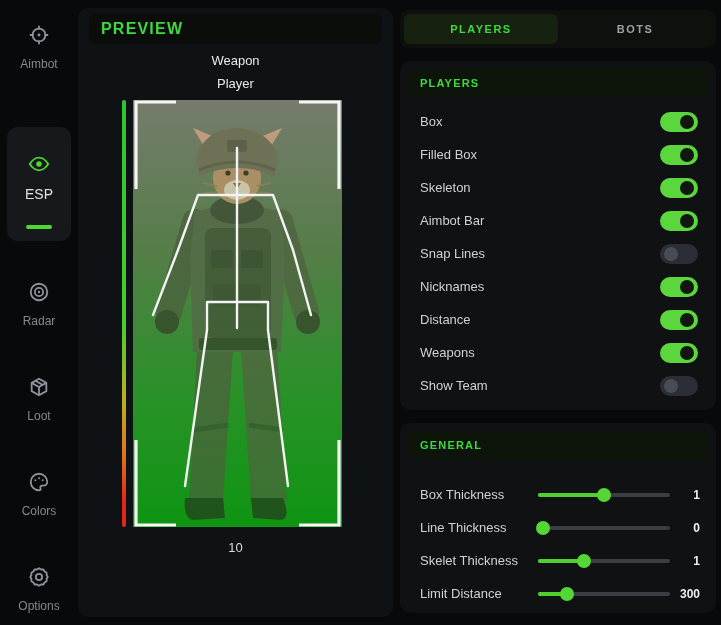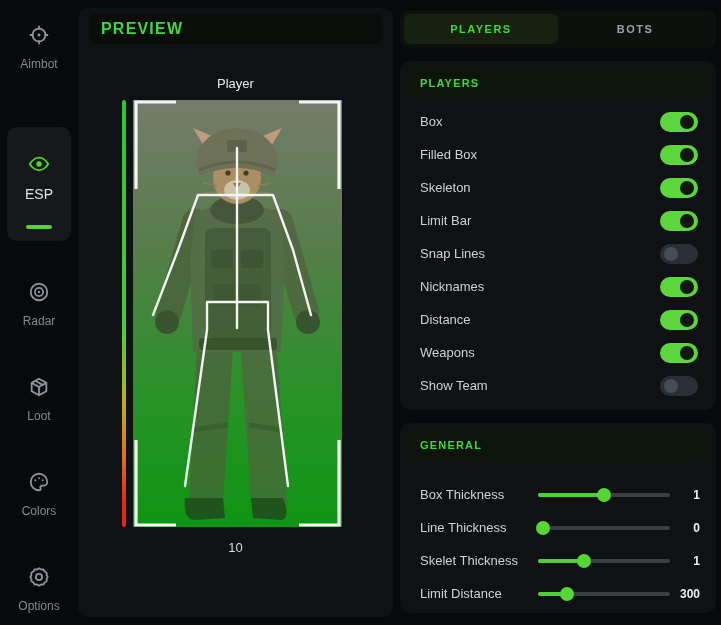--- a/index.html
+++ b/index.html
@@ -163,20 +163,21 @@
           <circle cx="12" cy="12" r="3.4"></circle>
         </svg></span>
       <span class="si-label">Options</span>
     </div>
   </nav>
 
 <section class="preview-panel">
   <div class="preview-header">
     <span>PREVIEW</span>
   </div>
+  <div class="esp-label lbl-weapon">Weapon</div>
   <div class="esp-label lbl-player">Player</div>
   <div class="health-bar"></div>
 
   <svg class="preview-photo" viewBox="0 0 209 427" xmlns="http://www.w3.org/2000/svg">
     <defs>
       <linearGradient id="bgGrad" x1="0" y1="0" x2="0" y2="1">
         <stop offset="0" stop-color="#747a6b"></stop>
         <stop offset="0.35" stop-color="#567947"></stop>
         <stop offset="0.7" stop-color="#249224"></stop>
         <stop offset="1" stop-color="#0f9212"></stop>
@@ -276,21 +277,21 @@
             <div class="knob"></div>
           </div>
         </div>
         <div class="toggle-row">
           <span class="t-label">Skeleton</span>
           <div class="toggle on">
             <div class="knob"></div>
           </div>
         </div>
         <div class="toggle-row">
-          <span class="t-label">Limit Bar</span>
+          <span class="t-label">Aimbot Bar</span>
           <div class="toggle on">
             <div class="knob"></div>
           </div>
         </div>
         <div class="toggle-row">
           <span class="t-label">Snap Lines</span>
           <div class="toggle off">
             <div class="knob"></div>
           </div>
         </div>

